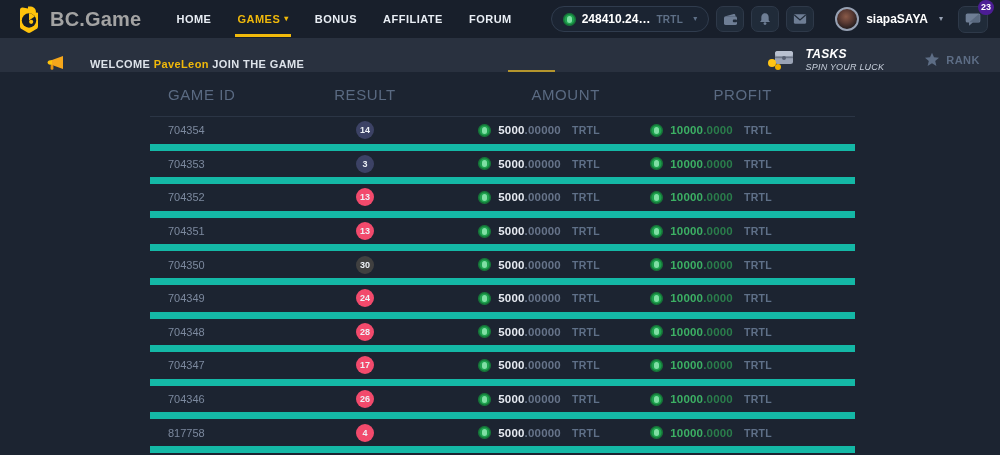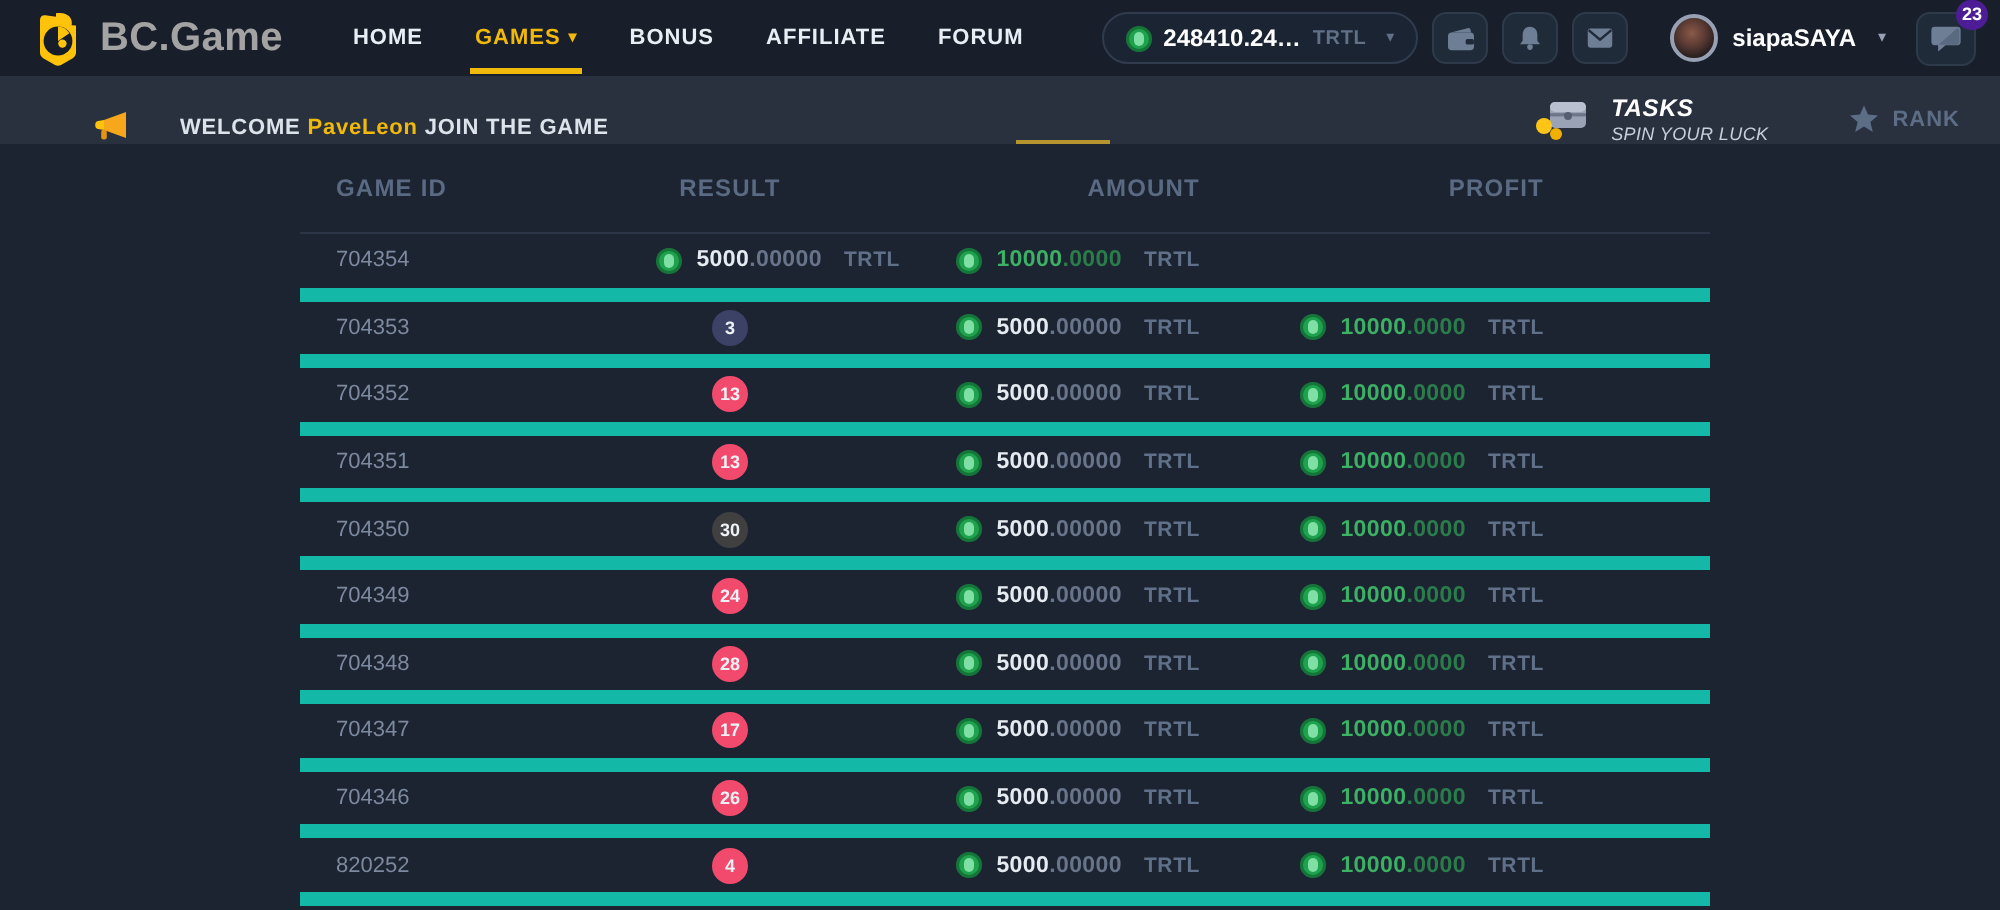--- a/index.html
+++ b/index.html
@@ -50,21 +50,21 @@
   .tasks-title { color:#ffffff; font-weight:bold; font-size:12px; letter-spacing:0.3px; }
   .tasks-sub { color:#c7cfdb; font-size:9px; letter-spacing:0.2px; }
   .rank { display:flex; align-items:center; gap:6px; color:#5d6d85; font-size:11px;
     font-weight:bold; letter-spacing:0.5px; margin-right:2px; cursor:pointer; }
   .tab-underline { position:absolute; left:508px; top:70px; width:47px; height:2px; background:#b4952d; }
 
   
   .table { width:705px; margin-left:150px; }
   .thead, .trow { display:grid; grid-template-columns:130px 170px 150px 172px 1fr; align-items:center; }
   .thead { height:45px; border-bottom:1px solid #2b3545; }
-  .th { font-size:12px; font-weight:bold; color:#5a6a82; letter-spacing:0.6px; }
+  .th { font-size:15px; font-weight:normal; color:#5a6a82; letter-spacing:0.6px; }
   .trow { height:33.6px; border-bottom:7px solid #14b8a6; }
   .c-id { padding-left:18px; text-align:left; }
   .trow .c-id { font-size:11px; color:#7c899e; }
   .c-result { text-align:center; }
   .trow .c-result { display:flex; justify-content:center; }
   .c-amount, .c-profit { text-align:right; }
   .trow .c-amount, .trow .c-profit { display:flex; align-items:center; justify-content:flex-end; gap:7px; }
   .badge { width:18px; height:18px; border-radius:50%; display:flex; align-items:center;
     justify-content:center; font-size:9px; font-weight:bold; color:#eef1f6; }
   .num { font-size:11.5px; font-weight:bold; letter-spacing:0.2px; }
@@ -199,20 +199,23 @@
       <div class="thead">
         <div class="th c-id">GAME ID</div>
         <div class="th c-result">RESULT</div>
         <div class="th c-amount">AMOUNT</div>
         <div class="th c-profit">PROFIT</div>
         <div></div>
       </div>
       <div>
   <div class="trow">
     <div class="cell c-id">704354</div>
+    <div class="cell c-result">
+      <span class="badge" style="background: rgb(60, 66, 101);">14</span>
+    </div>
     <div class="cell c-amount">
       <span class="coin"></span>
       <span class="num"><span class="int">5000</span><span class="dec">.00000</span></span>
       <span class="cur">TRTL</span>
     </div>
     <div class="cell c-profit">
       <span class="coin"></span>
       <span class="num"><span class="int">10000</span><span class="dec">.0000</span></span>
       <span class="cur">TRTL</span>
     </div>
@@ -357,21 +360,21 @@
     </div>
     <div class="cell c-profit">
       <span class="coin"></span>
       <span class="num"><span class="int">10000</span><span class="dec">.0000</span></span>
       <span class="cur">TRTL</span>
     </div>
     <div></div>
   </div>
 
   <div class="trow">
-    <div class="cell c-id">820252</div>
+    <div class="cell c-id">817758</div>
     <div class="cell c-result">
       <span class="badge" style="background: rgb(242, 74, 108);">4</span>
     </div>
     <div class="cell c-amount">
       <span class="coin"></span>
       <span class="num"><span class="int">5000</span><span class="dec">.00000</span></span>
       <span class="cur">TRTL</span>
     </div>
     <div class="cell c-profit">
       <span class="coin"></span>

